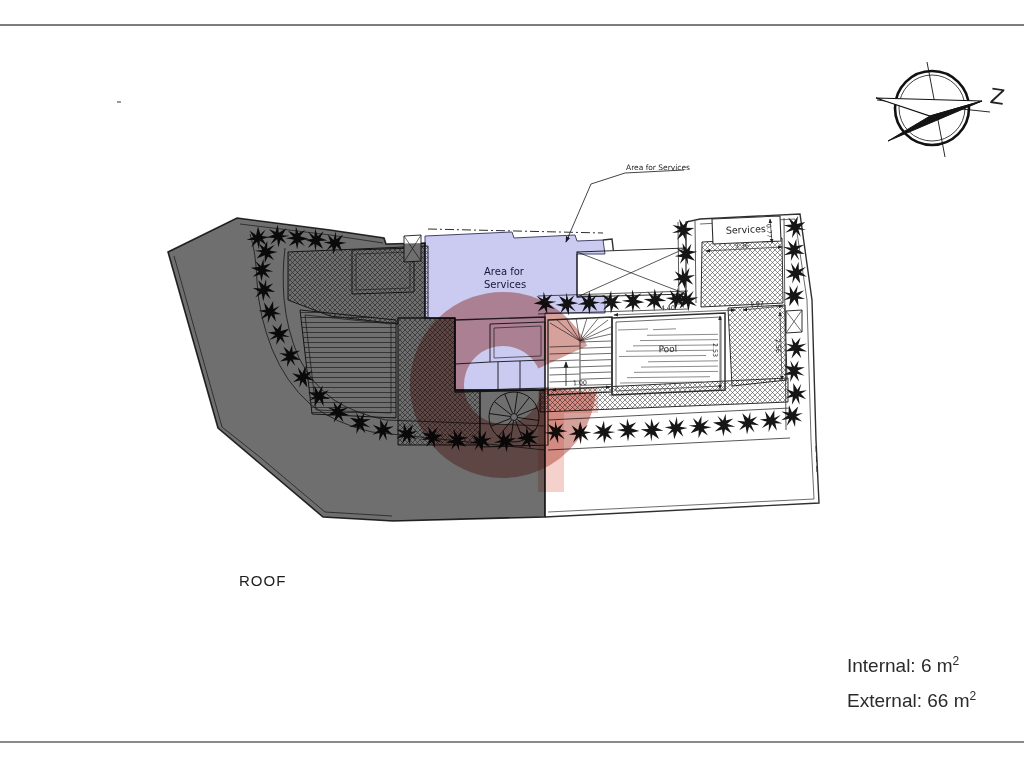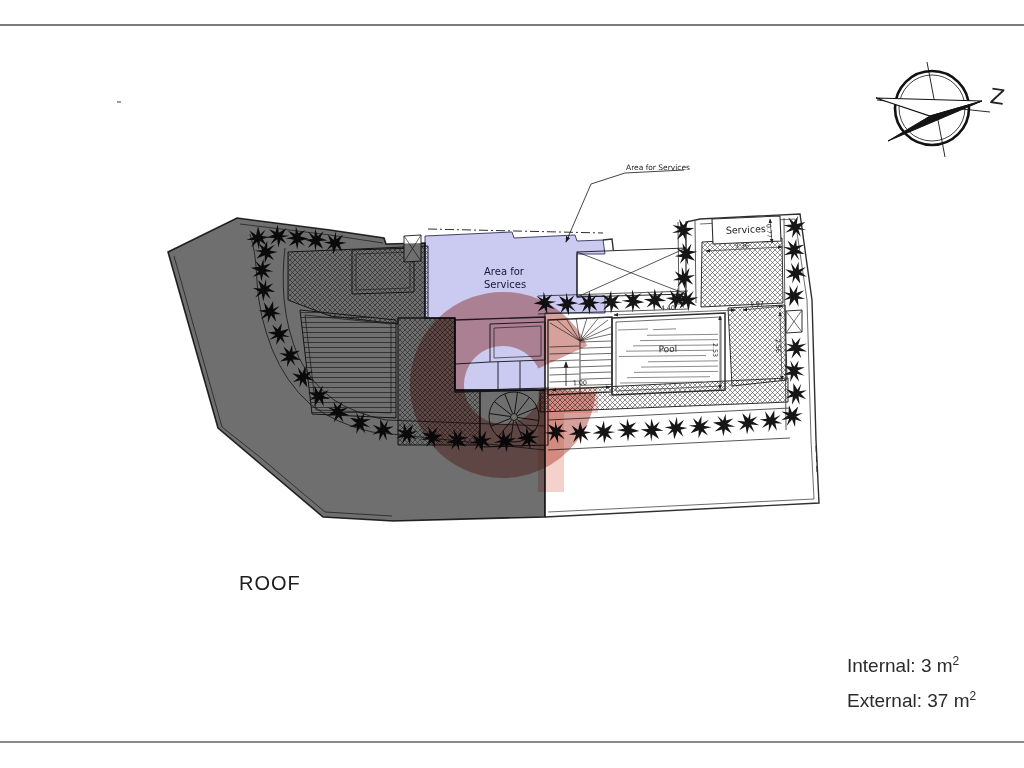--- a/index.html
+++ b/index.html
@@ -3,21 +3,21 @@
 <meta charset="utf-8">
 <style>
   html,body{margin:0;padding:0;background:#ffffff;}
   .page{position:relative;width:1024px;height:768px;background:#ffffff;overflow:hidden;
         font-family:"Liberation Sans", sans-serif;}
   .rule{position:absolute;left:0;width:1024px;height:2px;background:#7d7d7d;}
   .rule.top{top:24px;}
   .rule.bottom{top:741px;height:2px;background:#8a8a8a;}
   .speck{position:absolute;left:117px;top:101px;width:4px;height:2px;background:#9a9a9a;}
   svg.plan{position:absolute;left:0;top:0;width:1024px;height:768px;}
-  .roof-label{position:absolute;left:239px;top:572px;font-size:20px;letter-spacing:1px;color:#1d1d1d;}
+  .roof-label{position:absolute;left:239px;top:572px;font-size:15px;letter-spacing:1px;color:#1d1d1d;}
   .unit-name{position:absolute;left:620px;top:642px;font-size:31px;letter-spacing:1.5px;color:#2b2b2b;}
   .area-stats{position:absolute;left:847px;top:646px;color:#2b2b2b;font-size:19px;line-height:30px;}
   .area-stats sup{font-size:12px;}
   text{font-family:"DejaVu Sans", sans-serif;}
 </style>
 </head>
 <body>
 
 <div class="page">
 
@@ -272,16 +272,16 @@
       <circle cx="932" cy="108" r="33" fill="none" stroke="#111" stroke-width="0.8"></circle>
       <path d="M927,62 L945,157 M877,100 L990,112" stroke="#111" stroke-width="0.9" fill="none"></path>
       <path d="M876,98 L982,101 L930,116 Z" fill="#ffffff" stroke="#111" stroke-width="1.2"></path>
       <path d="M982,101 L888,141 L930,116 Z" fill="#141414" stroke="#141414"></path>
       <text x="990" y="103" font-size="21" fill="#222" transform="rotate(8 992 97)">Z</text>
     </g>
   </svg>
 
   <div class="roof-label">ROOF</div>
   <div class="area-stats">
-    <div><span>Internal: 3 m</span><sup>2</sup></div>
-    <div><span>External: 37 m</span><sup>2</sup></div>
+    <div><span>Internal: 6 m</span><sup>2</sup></div>
+    <div><span>External: 66 m</span><sup>2</sup></div>
   </div>
 </div>
 
 </body></html>

